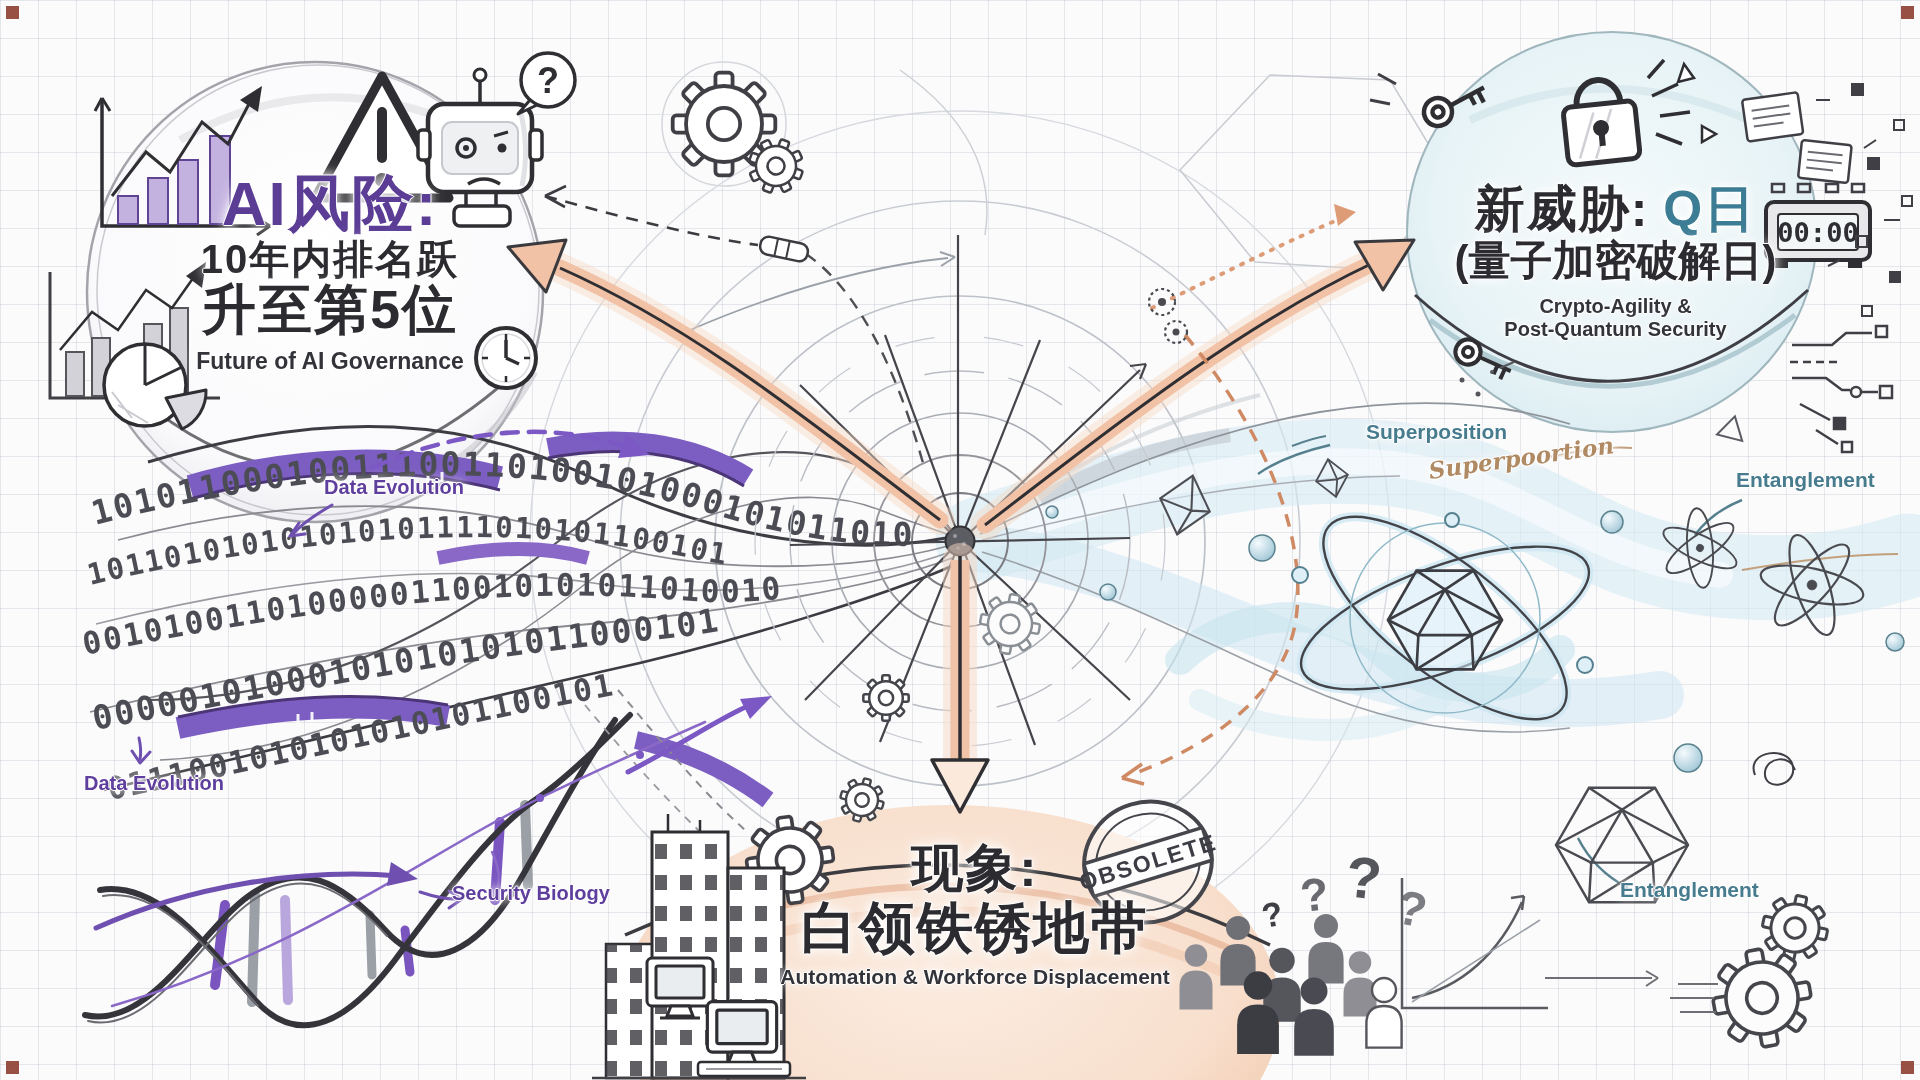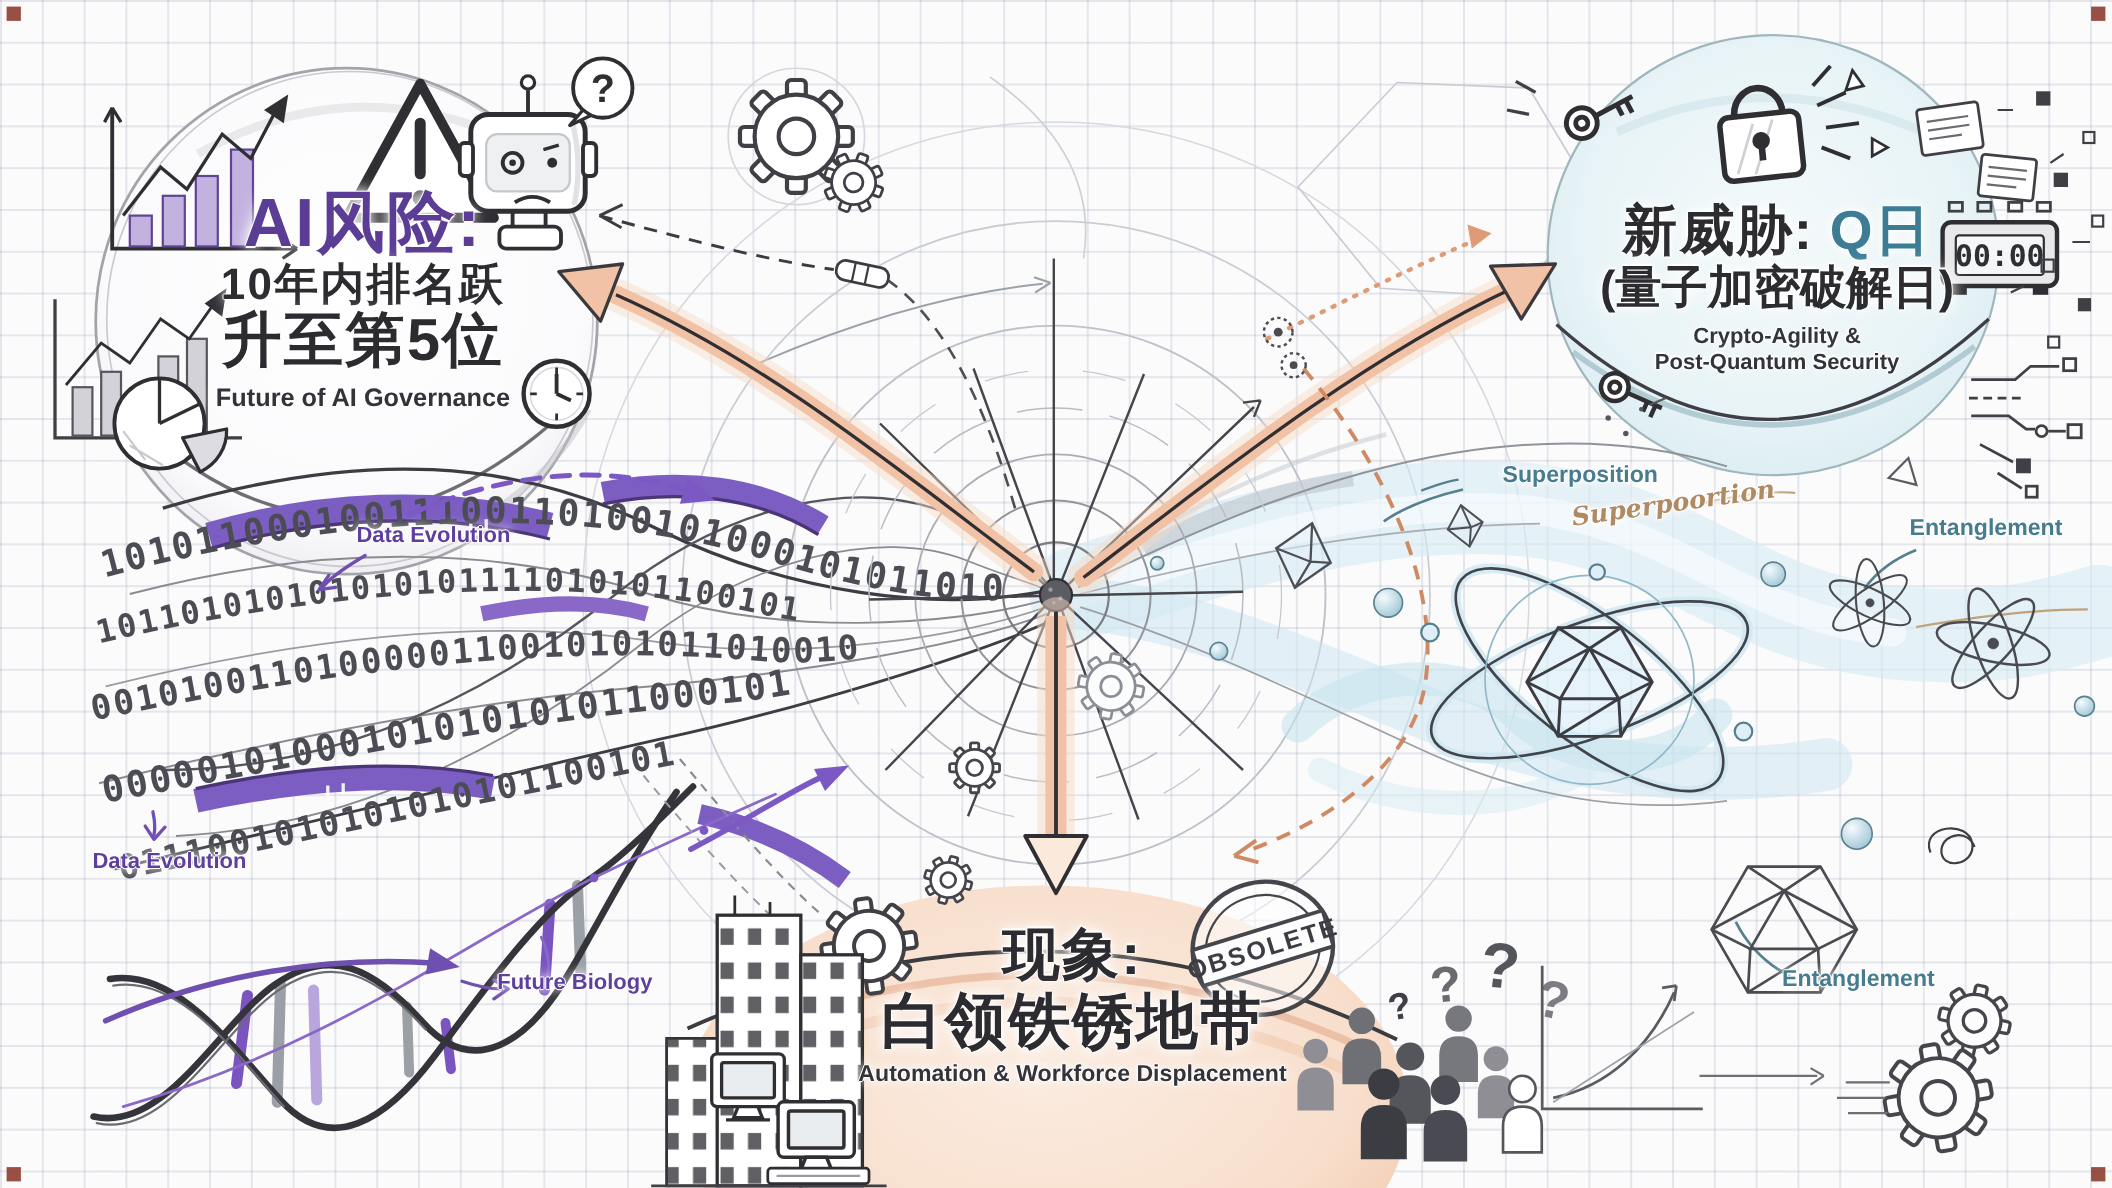--- a/index.html
+++ b/index.html
@@ -517,21 +517,21 @@
 </div>
 
 <div class="col" style="left:730px;top:840px;width:490px;">
   <div class="cn-big" style="font-size:52px;line-height:1.1;">现象:</div>
   <div class="cn-big" style="font-size:56px;line-height:1.1;">白领铁锈地带</div>
   <div class="sub" style="font-size:21px;margin-top:6px;">Automation &amp; Workforce Displacement</div>
 </div>
 
 <div class="txt lbl" style="left:324px;top:476px;">Data Evolution</div>
 <div class="txt lbl" style="left:84px;top:772px;">Data Evolution</div>
-<div class="txt lbl" style="left:452px;top:882px;">Future Biology</div>
+<div class="txt lbl" style="left:452px;top:882px;">Security Biology</div>
 <div class="txt tlbl" style="left:1322px;top:420px;margin-left:44px;">Superposition</div>
 <div class="txt hand" style="left:1428px;top:444px;font-size:23px;transform:rotate(-8deg);">Superpoortion</div>
 <div class="txt tlbl" style="left:1736px;top:468px;">Entanglement</div>
 <div class="txt tlbl" style="left:1620px;top:878px;">Entanglement</div>
 
 <div class="corner" style="left:6px;top:6px;"></div>
 <div class="corner" style="left:1901px;top:6px;"></div>
 <div class="corner" style="left:6px;top:1061px;"></div>
 <div class="corner" style="left:1901px;top:1061px;"></div>
 

